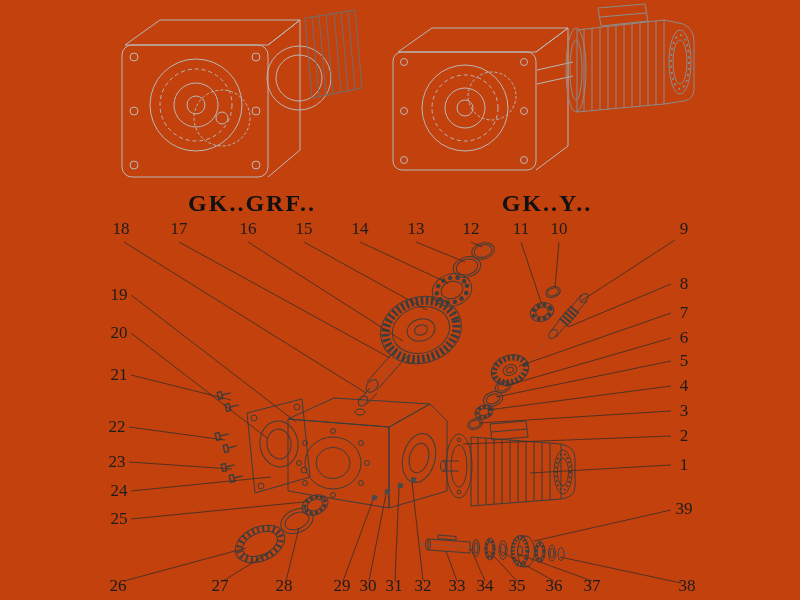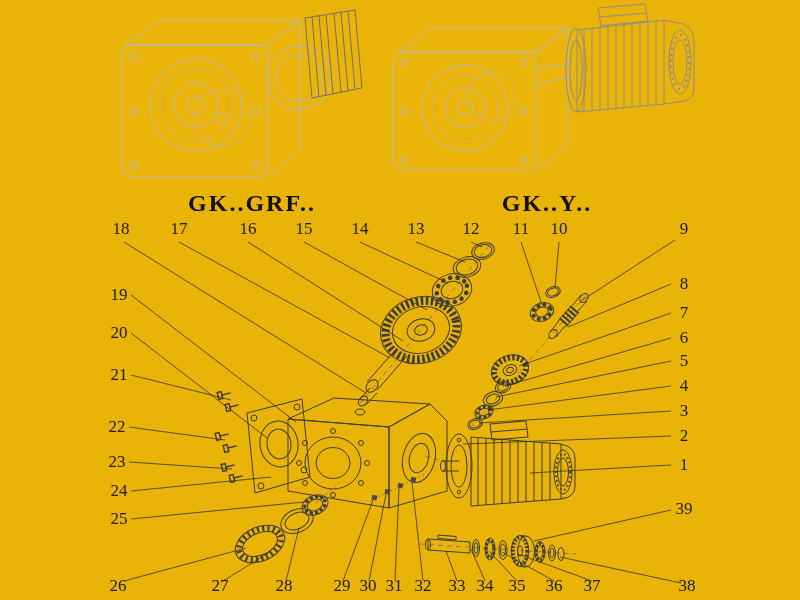--- a/index.html
+++ b/index.html
@@ -1,16 +1,16 @@
 <!DOCTYPE html>
 <html><head>
 <meta charset="utf-8">
 <style>
   html,body{margin:0;padding:0;background:#e9e9e9;}
-  .canvas{position:relative;width:800px;height:600px;background:#eab308;overflow:hidden;
+  .canvas{position:relative;width:800px;height:600px;background:#c2410c;overflow:hidden;
           font-family:"Liberation Serif","DejaVu Serif",serif;}
   svg{display:block}
   .callout{font:17px "Liberation Serif","DejaVu Serif",serif;fill:#1c1c1c;text-anchor:middle;}
   .variant{font:bold 24px "Liberation Serif","DejaVu Serif",serif;letter-spacing:2px;fill:#111;text-anchor:middle;}
 </style>
 </head>
 <body>
 
 <div class="canvas">
 <svg width="800" height="600" viewBox="0 0 800 600" xmlns="http://www.w3.org/2000/svg">

